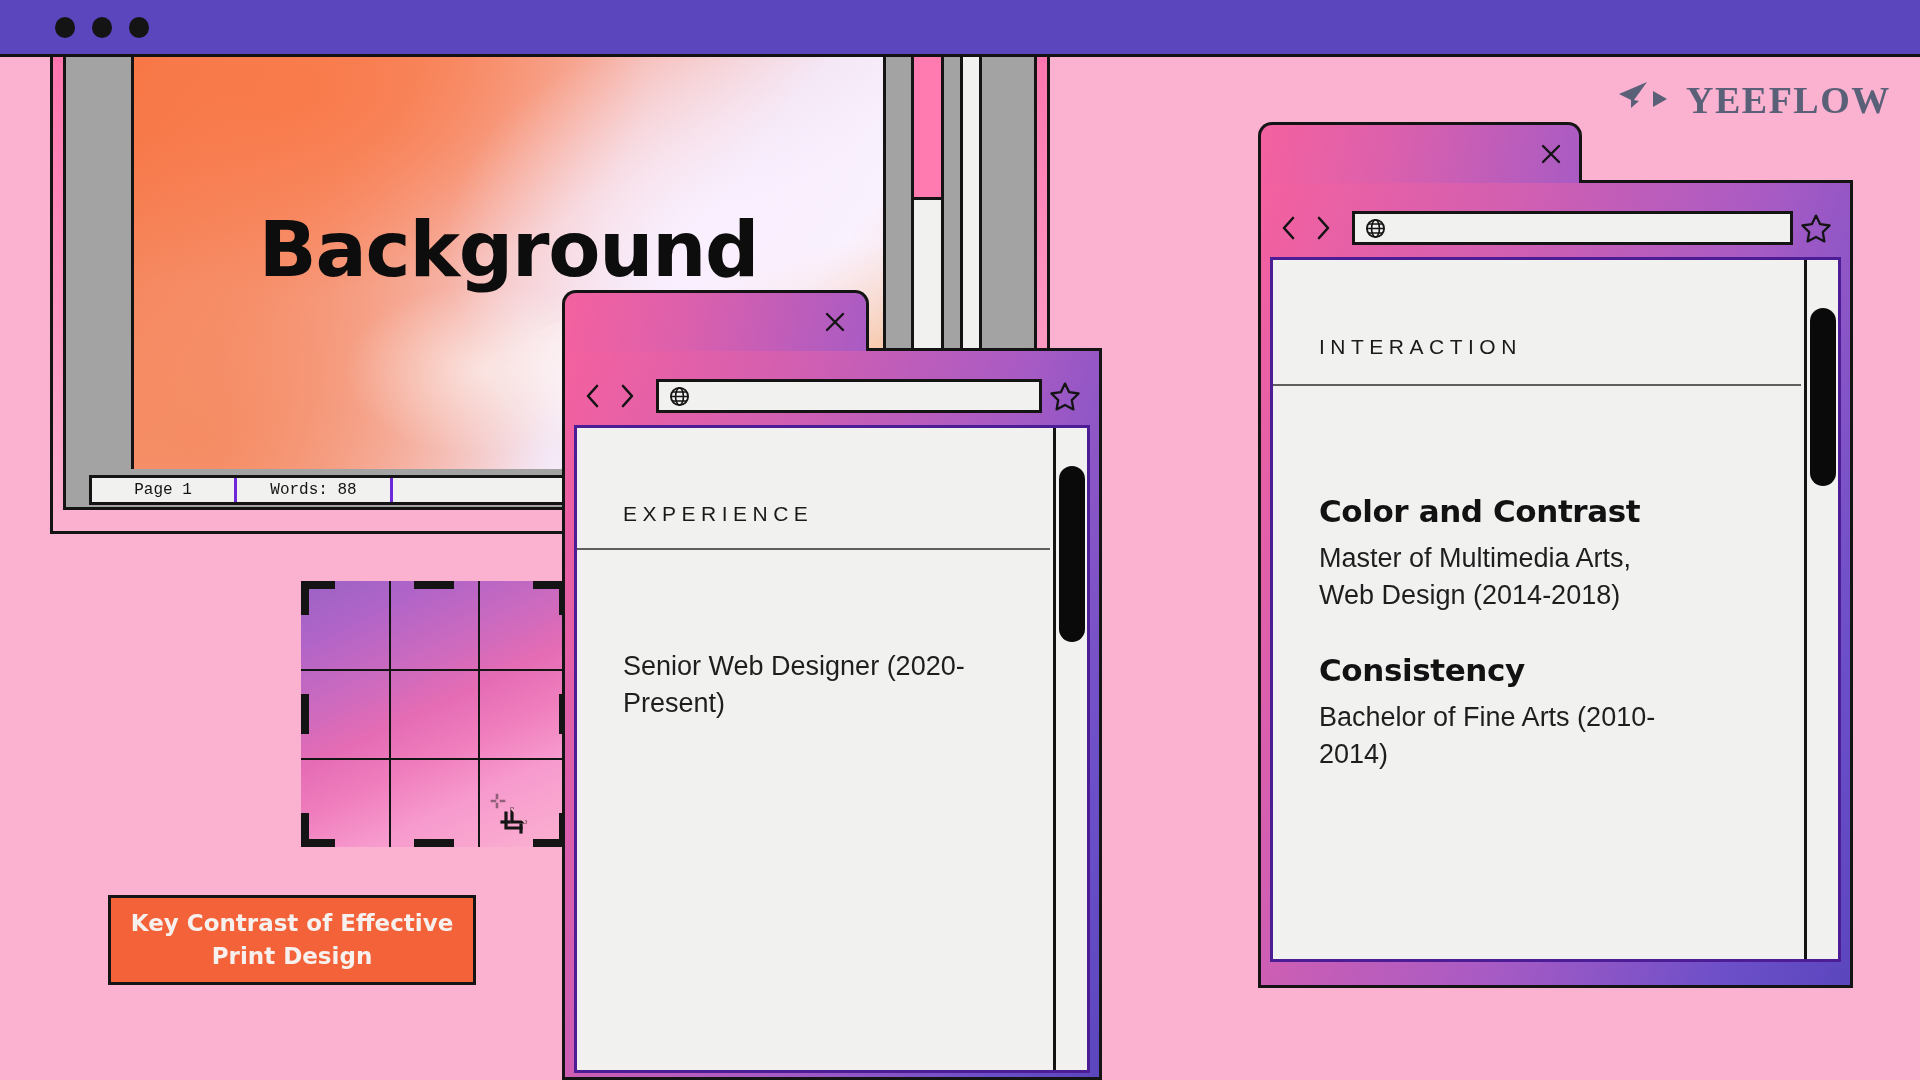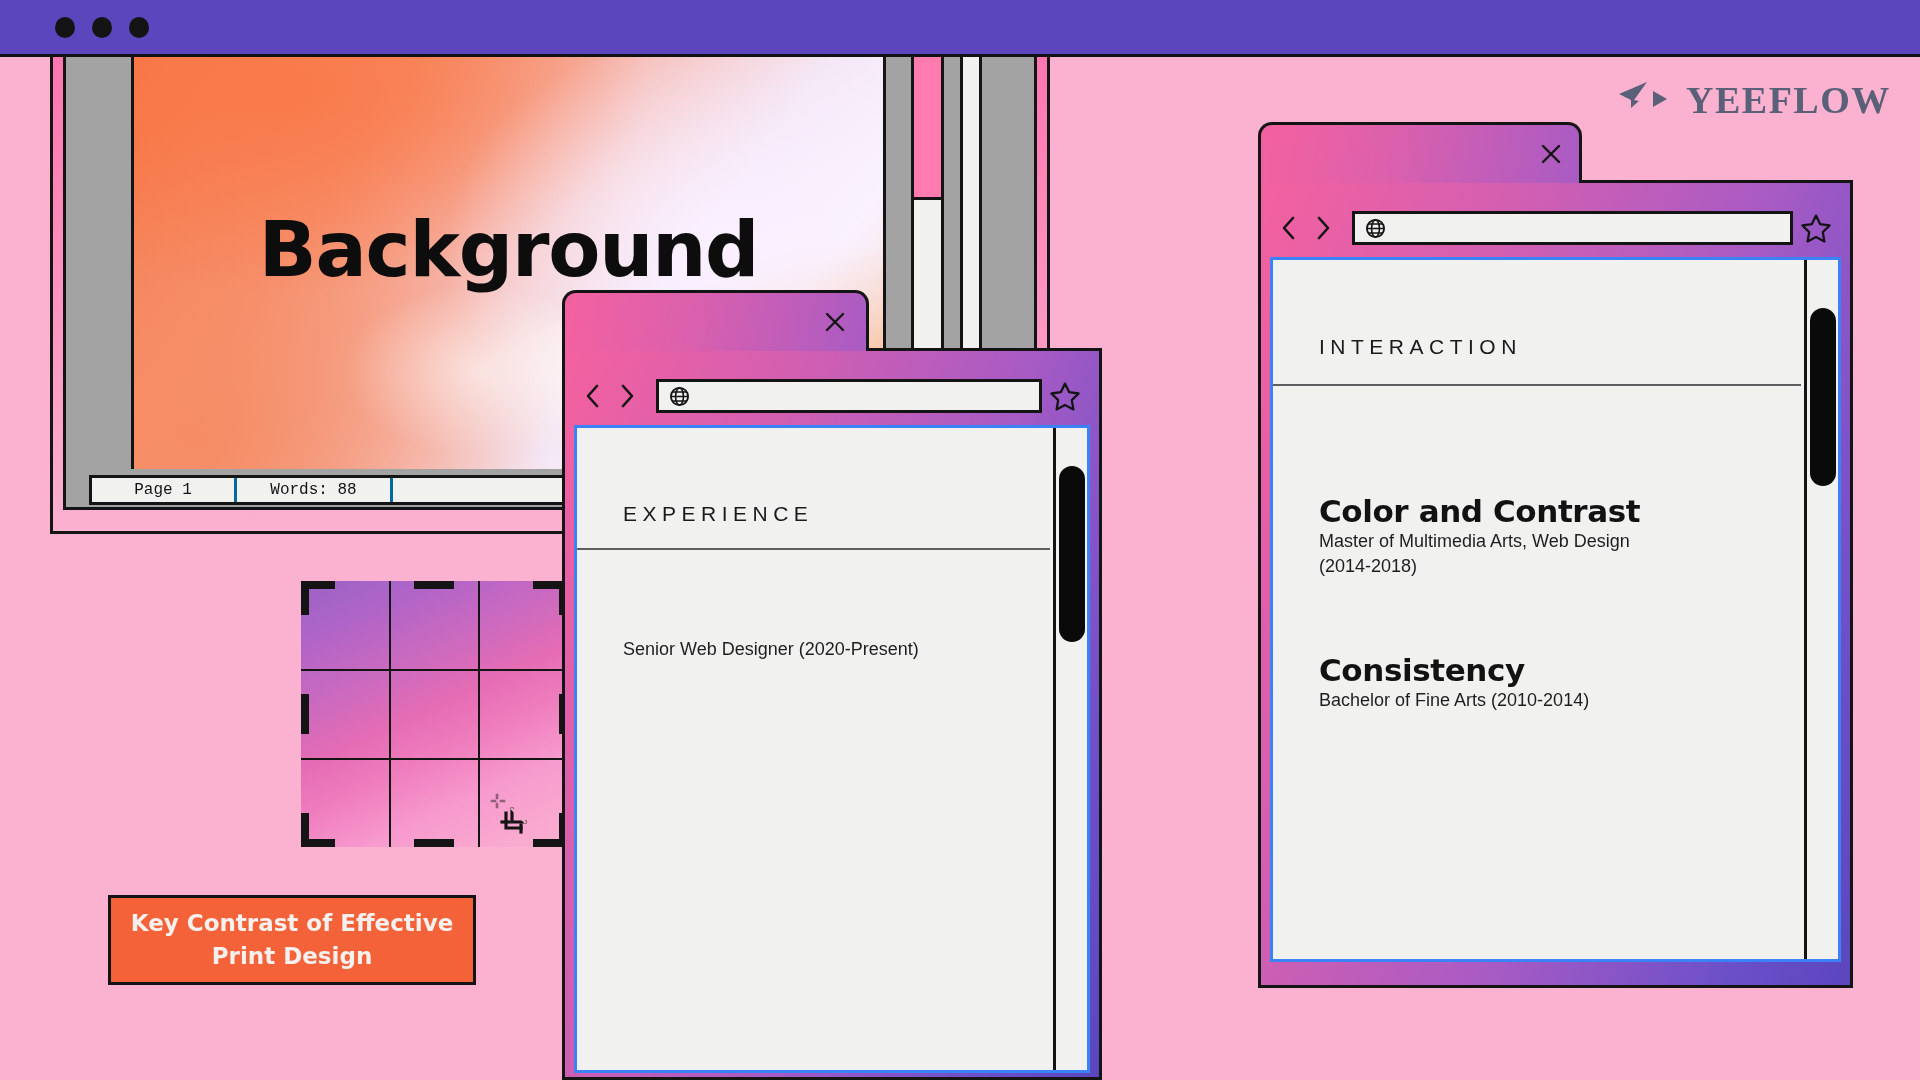--- a/index.html
+++ b/index.html
@@ -125,21 +125,21 @@
     left: 23px; top: 418px;
     width: 928px; height: 30px;
     background: #F1F1F0;
     border: 3px solid #141414;
     display: flex; align-items: stretch;
     font-family: "Liberation Mono", monospace;
   }
   .doc-statusbar .cell {
     display: flex; align-items: center; justify-content: center;
     font-size: 16px; color: #141414;
-    border-right: 3px solid #0369a1;
+    border-right: 3px solid #6d28d9;
     padding: 0 14px;
   }
   .doc-statusbar .cell.c1 { width: 145px; }
   .doc-statusbar .cell.c2 { width: 156px; }
   .doc-statusbar .cell.rest { flex: 1; border-right: none; }
 
   
   .cropwrap {
     position: absolute;
     left: 294px; top: 574px;
@@ -239,21 +239,21 @@
     padding-left: 8px;
   }
   .star-btn {
     width: 46px; height: 40px;
     display: flex; align-items: center; justify-content: center;
     color: #141414;
   }
   .br-viewport {
     position: absolute;
     background: #F1F1F0;
-    border: 3px solid #3b82f6;
+    border: 3px solid #4c1d95;
     overflow: hidden;
     padding-left: 48px;
   }
   .vp-scroll-track {
     position: absolute;
     top: 0; right: 0;
     width: 34px; height: 100%;
     background: #F1F1F0;
     border-left: 3px solid #141414;
   }
@@ -273,23 +273,24 @@
   .section-rule { height: 2px; background: #5F5F5F; }
   .entry-title {
     font-family: "DejaVu Sans", sans-serif;
     font-size: 31px;
     font-weight: 700;
     letter-spacing: -0.4px;
     color: #121212;
   }
   .entry-sub {
     font-family: "Liberation Sans", sans-serif;
-    font-size: 18px;
+    font-size: 27px;
     color: #1E1E1E;
     line-height: 1.38;
+    margin-top: 11px;
   }
 
   
   #browser-experience { left: 562px; top: 348px; width: 540px; height: 732px; }
   #browser-experience .br-tab { left: 0; top: -58px; width: 307px; height: 61px; }
   #browser-experience .br-close { right: 16px; top: 14px; }
   #browser-experience .br-chrome { left: 14px; top: 28px; width: 512px; }
   #browser-experience .br-viewport { left: 12px; top: 77px; width: 516px; height: 648px; }
   #browser-experience .vp-scroll-thumb { top: 38px; height: 176px; }
   #browser-experience .vp-content { position: absolute; left: 0; top: 0; right: 37px; bottom: 0; }

